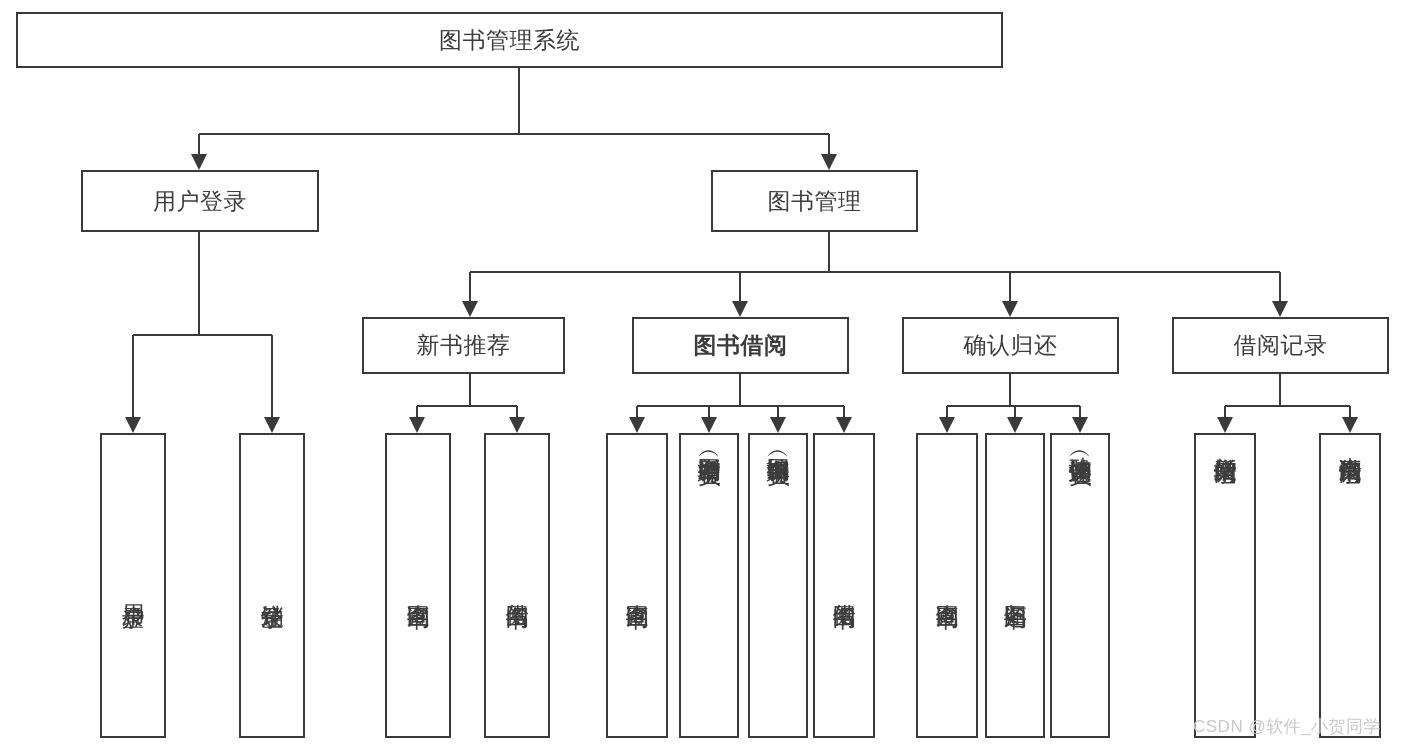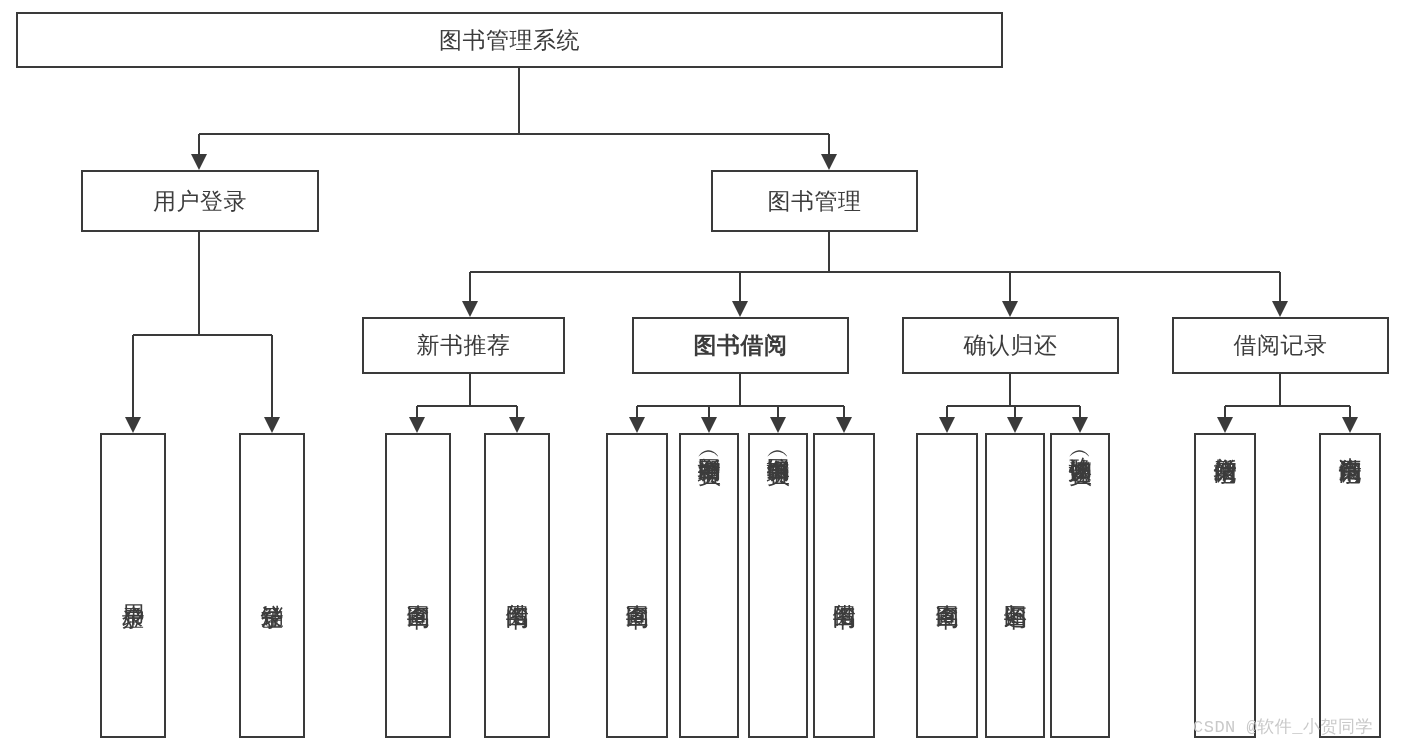--- a/index.html
+++ b/index.html
@@ -177,14 +177,14 @@
       <div class="node vert" style="left: 1050px; top: 433px; width: 60px; height: 305px;">
         <span class="vlabel">确认归还（管理员）</span>
       </div>
       <div class="node vert" style="left: 1194px; top: 433px; width: 62px; height: 305px;">
         <span class="vlabel">新增借阅记录</span>
       </div>
       <div class="node vert" style="left: 1319px; top: 433px; width: 62px; height: 305px;">
         <span class="vlabel">查询借阅记录</span>
       </div>
     </div>
-  <div class="watermark" style="left: 1193px; top: 715px; font-family: Liberation Mono, monospace;">CSDN @软件_小贺同学</div>
+  <div class="watermark" style="left: 1193px; top: 715px;">CSDN @软件_小贺同学</div>
 </div>
 
 </body></html>

